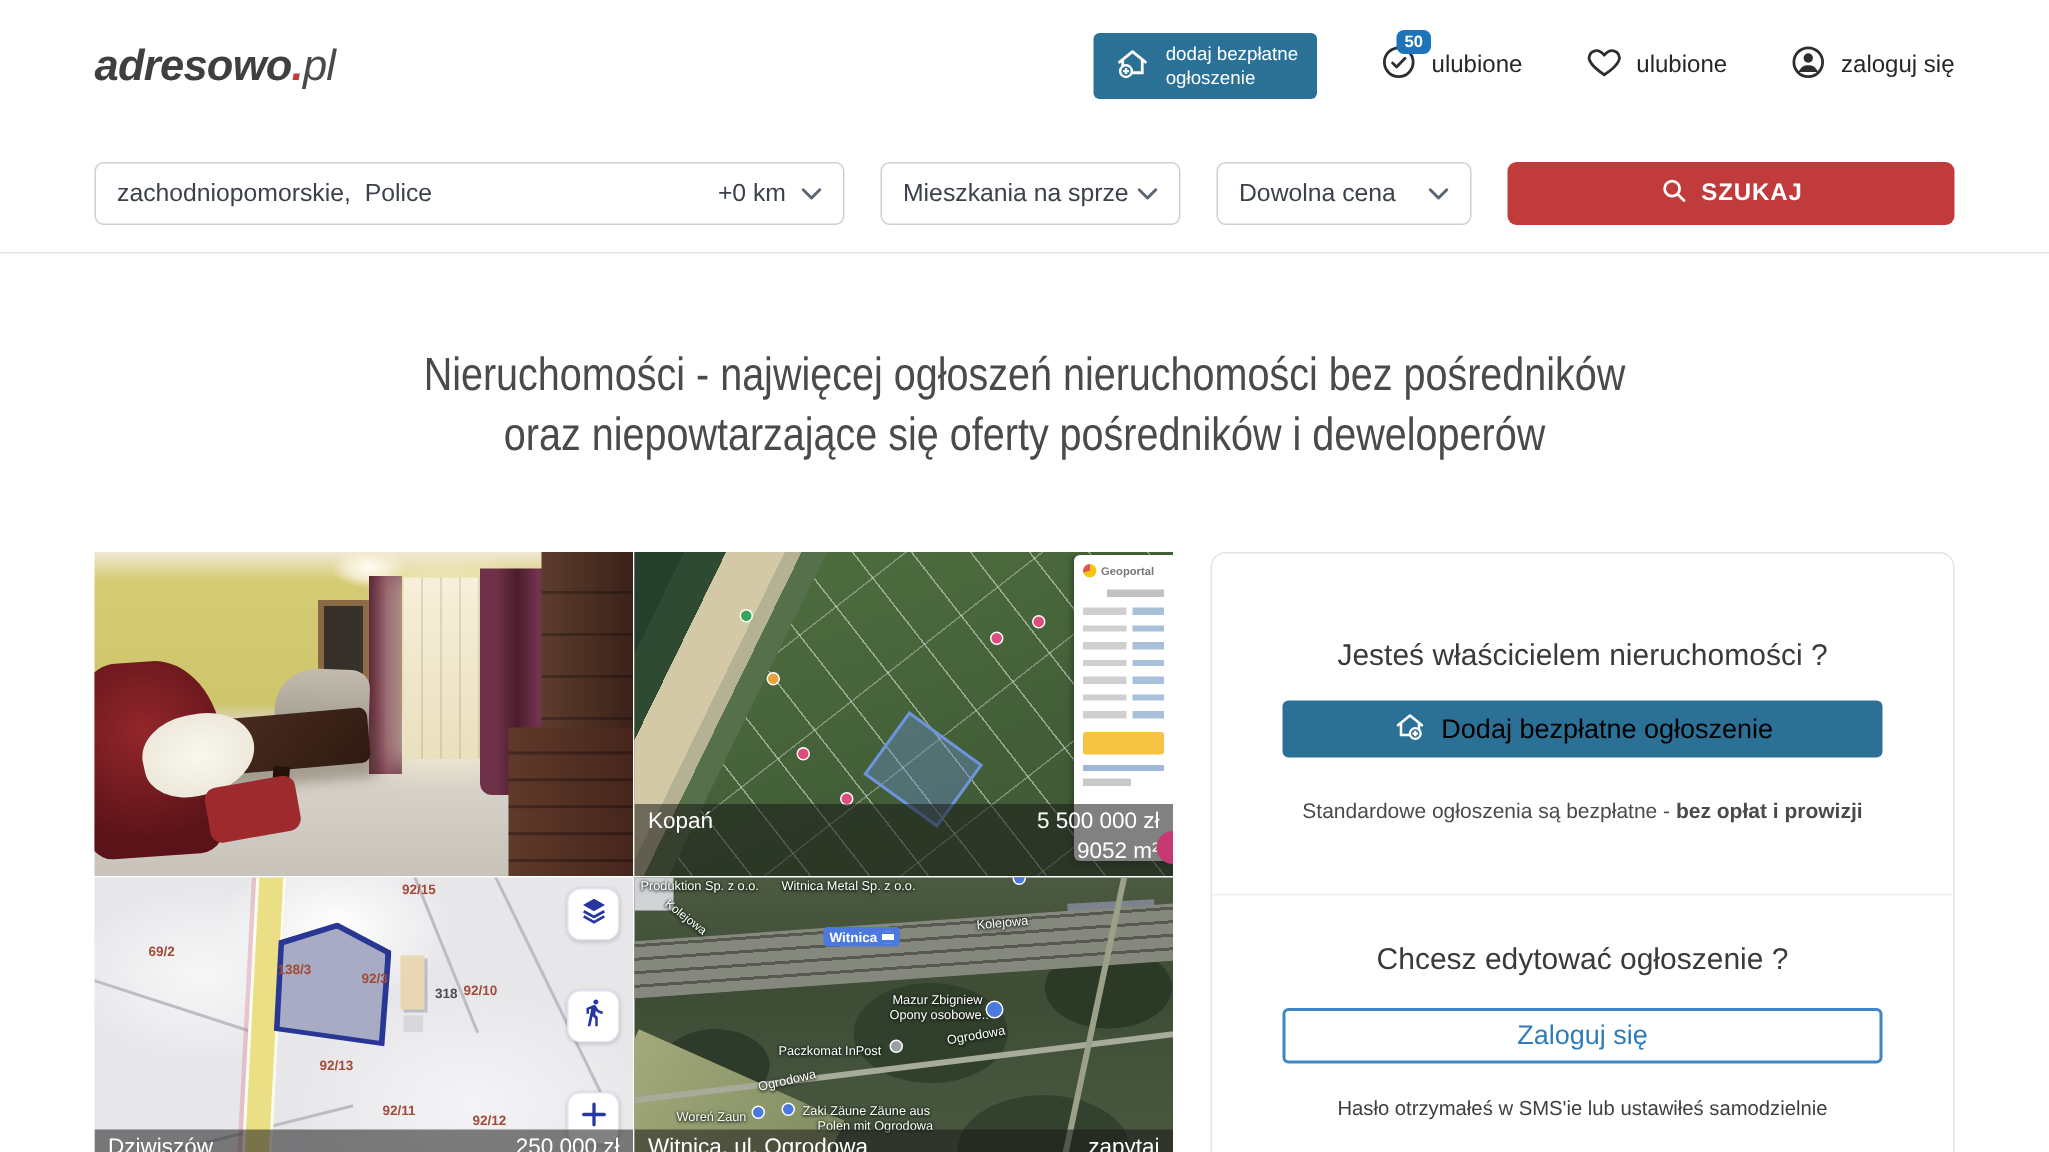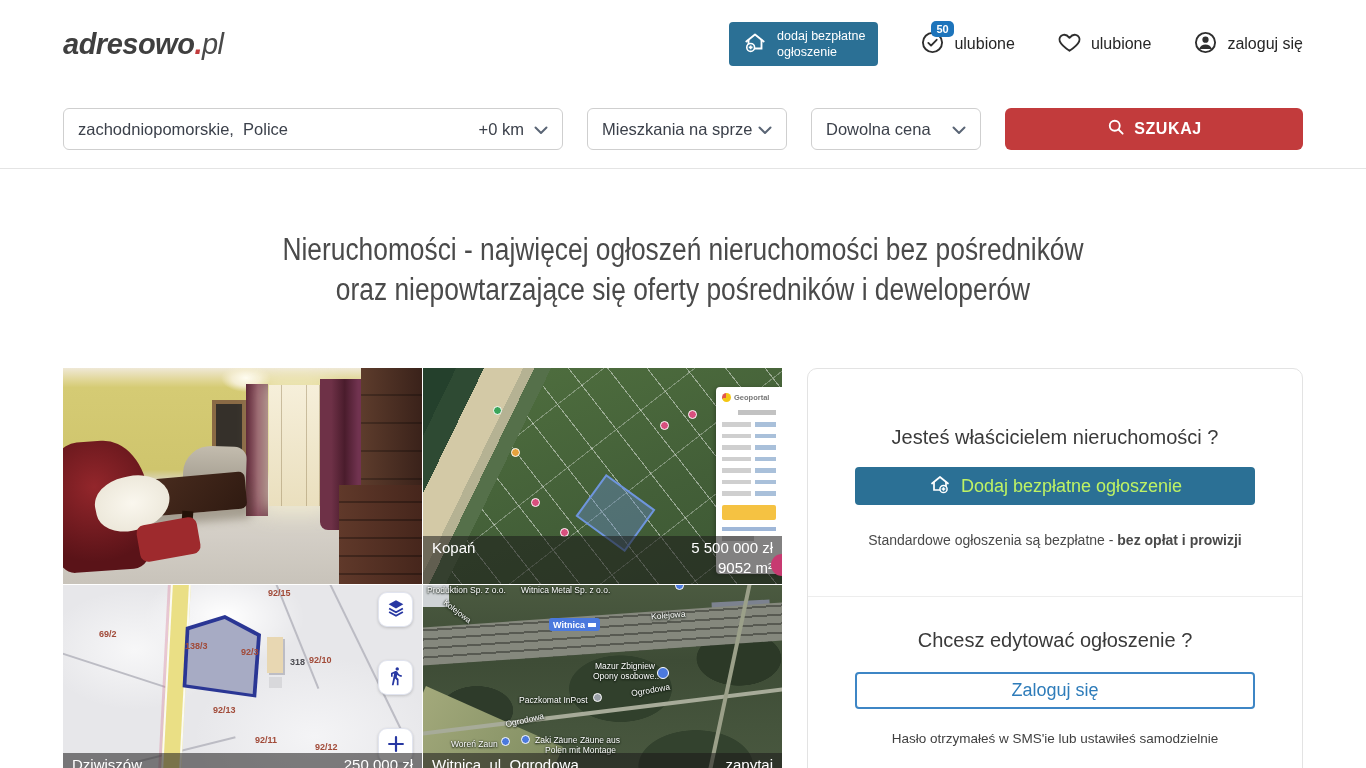--- a/index.html
+++ b/index.html
@@ -44,21 +44,21 @@
   .cap .p{text-align:right;}
   
   .ph1{background:linear-gradient(180deg,#efe8d6 0%,#e2d89c 5%,#d5cb74 9%,#cfc56d 47%,#dcd7cb 53%,#d3cec6 78%,#c8c3ba 100%);}
   .abs{position:absolute;}
   
   .ph2{background:
     repeating-linear-gradient(52deg,rgba(255,255,255,0) 0 30px,rgba(255,255,255,.45) 30px 31px),
     repeating-linear-gradient(142deg,rgba(255,255,255,0) 0 55px,rgba(255,255,255,.3) 55px 56px),
     linear-gradient(160deg,#50703f,#435f38 60%,#3c5733);}
   .pmark{position:absolute;width:9px;height:9px;border-radius:50%;border:1.5px solid #fff;}
-  .panel{position:absolute;right:0;top:19px;bottom:10px;width:66px;background:#fff;
+  .panel{position:absolute;right:0;top:2px;bottom:10px;width:66px;background:#fff;
     border-radius:4px 0 0 4px;box-shadow:-1px 1px 4px rgba(0,0,0,.3);padding:6px 6px;z-index:3;}
   .prow{display:flex;gap:4px;margin-top:7px;}
   .prow .pl{flex:1;height:4.5px;background:#cfcfcf;}
   .prow .pr{width:38%;height:4.5px;background:#a9c0da;}
   
   .ph3{background:
     radial-gradient(90px 60px at 20% 30%,#f7f7f8,rgba(247,247,248,0)),
     radial-gradient(120px 80px at 70% 70%,#f4f4f6,rgba(244,244,246,0)),
     radial-gradient(80px 50px at 45% 15%,#fff,rgba(255,255,255,0)),
     #e7e7ea;}
@@ -77,21 +77,21 @@
     text-shadow:0 1px 2px rgba(10,20,10,.95),0 0 2px rgba(10,20,10,.9);z-index:2;}
   .pin{position:absolute;width:9px;height:9px;border-radius:50%;background:#4b79dd;border:1.5px solid #fff;z-index:2;}
   .stationbadge{position:absolute;display:flex;align-items:center;gap:3px;background:#4b79dd;
     border-radius:3px;padding:1.5px 4px;color:#fff;font-size:9px;font-weight:bold;z-index:2;}
   .trainglyph{width:8px;height:8px;background:#fff;border-radius:2px;
     background-image:linear-gradient(180deg,#4b79dd 0 2px,transparent 2px 6px,#4b79dd 6px);}
   
   .card{flex:1;border:1px solid #e3e3e3;border-radius:10px;background:#fff;height:430px;
     padding-top:54px;text-align:center;}
   .card h2{font-size:20px;font-weight:400;color:#3a3a3a;line-height:28px;}
-  .teal-btn{margin:16px auto 0;width:400px;height:38px;background:#2b7095;color:#bef264;border:none;
+  .teal-btn{margin:16px auto 0;width:400px;height:38px;background:#2b7095;color:#000000;border:none;
     border-radius:4px;font-size:18px;display:flex;align-items:center;justify-content:center;gap:9px;cursor:pointer;
     font-family:"Liberation Sans",sans-serif;}
   .free-note{margin-top:27px;font-size:14px;color:#4a4a4a;}
   .card-divider{margin-top:48px;border-top:1px solid #ededed;}
   .edit-h{margin-top:29px;}
   .login-btn{margin:18px auto 0;width:400px;height:37px;background:#fff;border:2px solid #3e86c5;
     border-radius:4px;color:#2e7cba;font-size:18px;display:flex;align-items:center;justify-content:center;cursor:pointer;
     font-family:"Liberation Sans",sans-serif;}
   .hint{margin-top:22px;font-size:13.5px;color:#3f3f3f;}
 </style>
@@ -320,21 +320,21 @@
       <span class="maplbl" style="left:170px;top:86px;">Opony osobowe..</span>
       <div class="pin" style="left:234px;top:82px;width:12px;height:12px;"></div>
       <span class="maplbl" style="left:96px;top:110px;">Paczkomat InPost</span>
       <div class="pin" style="left:170px;top:108px;background:#9aa0a8;"></div>
       <span class="maplbl" style="left:208px;top:100px;transform:rotate(-10deg);">Ogrodowa</span>
       <span class="maplbl" style="left:82px;top:130px;transform:rotate(-13deg);">Ogrodowa</span>
       <span class="maplbl" style="left:28px;top:154px;">Woreń Zaun</span>
       <div class="pin" style="left:78px;top:152px;"></div>
       <div class="pin" style="left:98px;top:150px;"></div>
       <span class="maplbl" style="left:112px;top:150px;">Zaki Zäune Zäune aus</span>
-      <span class="maplbl" style="left:122px;top:160px;">Polen mit Montage</span>
+      <span class="maplbl" style="left:122px;top:160px;">Polen mit Ogrodowa</span>
       <div class="cap">
         <div class="t">
           <div>Witnica, ul. Ogrodowa</div>
         </div>
         <div class="p">
           <div>zapytaj</div>
         </div>
       </div>
     </div>
   </div>

